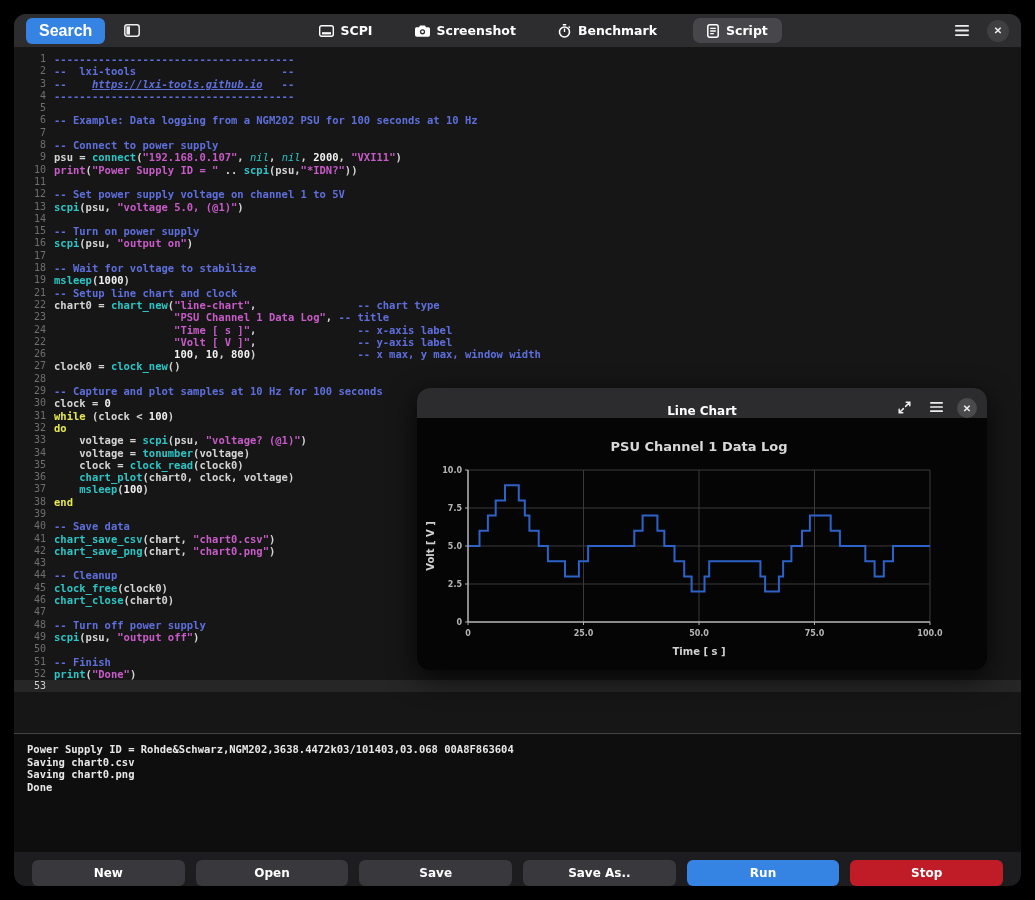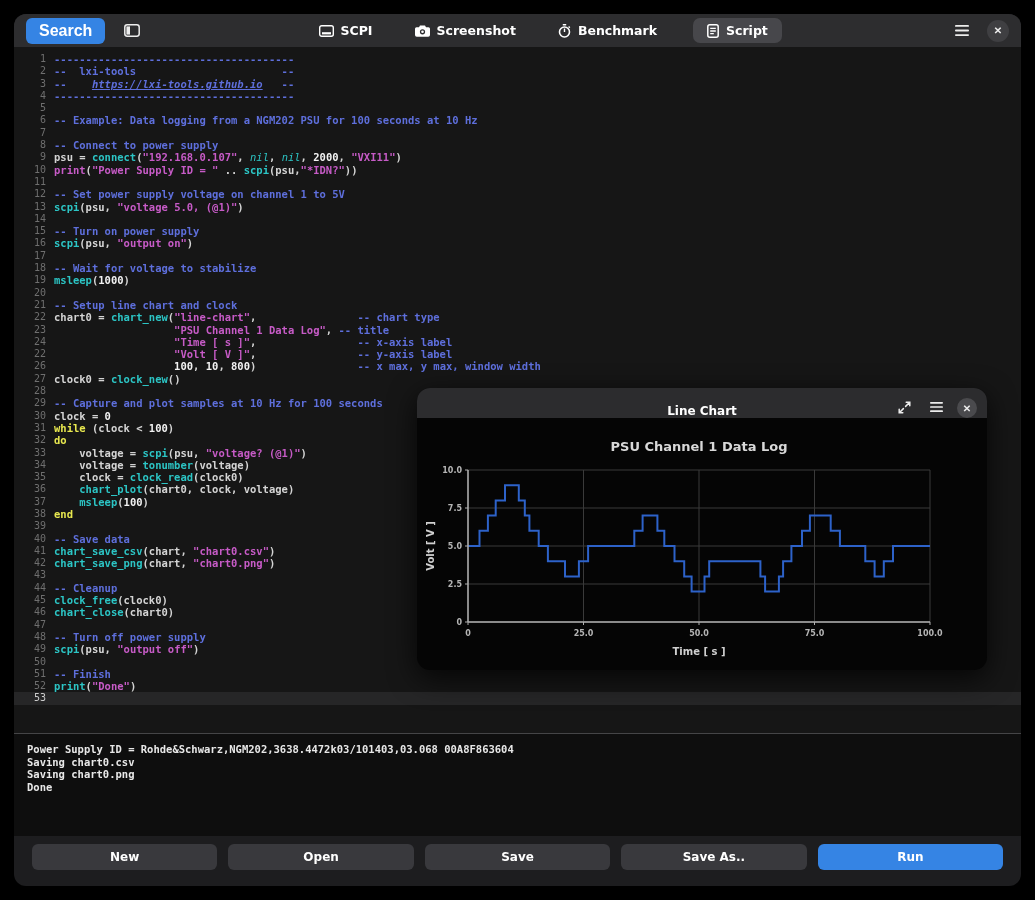--- a/index.html
+++ b/index.html
@@ -45,21 +45,21 @@
   .chart-header .circle-btn{width:20px;height:20px;background:#4a4a4d;z-index:2;}
   .tick{font:bold 8px "DejaVu Sans",sans-serif;fill:#b5b5b5;}
   .chart-ttl{font:bold 13px "DejaVu Sans",sans-serif;fill:#d8d8d8;}
   .axis-label{font:bold 10px "DejaVu Sans",sans-serif;fill:#d0d0d0;}
   
   .separator{height:1px;background:#454547;flex:none;}
   .console{flex:1;background:#0e0e0e;padding:9px 13px;overflow:hidden;}
   .console-line{font-family:"DejaVu Sans Mono","Liberation Mono",monospace;font-size:10.5px;font-weight:bold;
     line-height:12.6px;color:#e8e8e8;white-space:pre;}
   
-  .action-bar{flex:none;display:flex;gap:11px;padding:8px 18px 16px 18px;align-items:center;}
+  .action-bar{flex:none;display:flex;gap:11px;padding:8px 18px 0 18px;align-items:center;}
   .action-btn{flex:1;height:26px;border:none;border-radius:6px;background:#39393d;color:#fff;
     font-weight:bold;font-size:12px;cursor:pointer;font-family:inherit;}
   .action-btn.suggested{background:#3584e4;}
   .action-btn.destructive{background:#c01c28;}
 </style>
 </head>
 <body>
 
 <div class="app-window">
 
@@ -148,21 +148,20 @@
         <div class="code-row"><span class="gutter-num">10</span><span><span class="tok-s">print</span><span class="tok-p">(</span><span class="tok-s">"Power Supply ID = "</span><span class="tok-p"> .. </span><span class="tok-f">scpi</span><span class="tok-p">(psu,</span><span class="tok-s">"*IDN?"</span><span class="tok-p">))</span></span></div>
         <div class="code-row"><span class="gutter-num">11</span><span></span></div>
         <div class="code-row"><span class="gutter-num">12</span><span><span class="tok-c">-- Set power supply voltage on channel 1 to 5V</span></span></div>
         <div class="code-row"><span class="gutter-num">13</span><span><span class="tok-f">scpi</span><span class="tok-p">(psu, </span><span class="tok-s">"voltage 5.0, (@1)"</span><span class="tok-p">)</span></span></div>
         <div class="code-row"><span class="gutter-num">14</span><span></span></div>
         <div class="code-row"><span class="gutter-num">15</span><span><span class="tok-c">-- Turn on power supply</span></span></div>
         <div class="code-row"><span class="gutter-num">16</span><span><span class="tok-f">scpi</span><span class="tok-p">(psu, </span><span class="tok-s">"output on"</span><span class="tok-p">)</span></span></div>
         <div class="code-row"><span class="gutter-num">17</span><span></span></div>
         <div class="code-row"><span class="gutter-num">18</span><span><span class="tok-c">-- Wait for voltage to stabilize</span></span></div>
         <div class="code-row"><span class="gutter-num">19</span><span><span class="tok-f">msleep</span><span class="tok-p">(</span><span class="tok-n">1000</span><span class="tok-p">)</span></span></div>
-        <div class="code-row"><span class="gutter-num">20</span><span></span></div>
         <div class="code-row"><span class="gutter-num">21</span><span><span class="tok-c">-- Setup line chart and clock</span></span></div>
         <div class="code-row"><span class="gutter-num">22</span><span><span class="tok-p">chart0 = </span><span class="tok-f">chart_new</span><span class="tok-p">(</span><span class="tok-s">"line-chart"</span><span class="tok-p">,                </span><span class="tok-c">-- chart type</span></span></div>
         <div class="code-row"><span class="gutter-num">23</span><span><span class="tok-p">                   </span><span class="tok-s">"PSU Channel 1 Data Log"</span><span class="tok-p">, </span><span class="tok-c">-- title</span></span></div>
         <div class="code-row"><span class="gutter-num">24</span><span><span class="tok-p">                   </span><span class="tok-s">"Time [ s ]"</span><span class="tok-p">,                </span><span class="tok-c">-- x-axis label</span></span></div>
         <div class="code-row"><span class="gutter-num">22</span><span><span class="tok-p">                   </span><span class="tok-s">"Volt [ V ]"</span><span class="tok-p">,                </span><span class="tok-c">-- y-axis label</span></span></div>
         <div class="code-row"><span class="gutter-num">26</span><span><span class="tok-p">                   </span><span class="tok-n">100</span><span class="tok-p">, </span><span class="tok-n">10</span><span class="tok-p">, </span><span class="tok-n">800</span><span class="tok-p">)                </span><span class="tok-c">-- x max, y max, window width</span></span></div>
         <div class="code-row"><span class="gutter-num">27</span><span><span class="tok-p">clock0 = </span><span class="tok-f">clock_new</span><span class="tok-p">()</span></span></div>
         <div class="code-row"><span class="gutter-num">28</span><span></span></div>
         <div class="code-row"><span class="gutter-num">29</span><span><span class="tok-c">-- Capture and plot samples at 10 Hz for 100 seconds</span></span></div>
         <div class="code-row"><span class="gutter-num">30</span><span><span class="tok-p">clock = </span><span class="tok-n">0</span></span></div>
@@ -199,20 +198,21 @@
       <div class="console-line">Saving chart0.png</div>
       <div class="console-line">Done</div>
     </div>
 
   <div class="action-bar">
       <button class="action-btn default">New</button>
       <button class="action-btn default">Open</button>
       <button class="action-btn default">Save</button>
       <button class="action-btn default">Save As..</button>
       <button class="action-btn suggested">Run</button>
+      <button class="action-btn destructive">Stop</button>
     </div>
 
   <div class="chart-window">
     <div class="chart-header">
       <span class="chart-title">Line Chart</span>
       <button class="icon-btn">
         <span style="display:flex">
           <svg width="13" height="13" viewBox="0 0 13 13">
               <path d="M8.2 1.2h3.6v3.6M11.5 1.5L7.6 5.4M4.8 11.8H1.2V8.2M1.5 11.5l3.9-3.9" fill="none" stroke="#ededed" stroke-width="1.5" stroke-linecap="round"></path>
             </svg>

